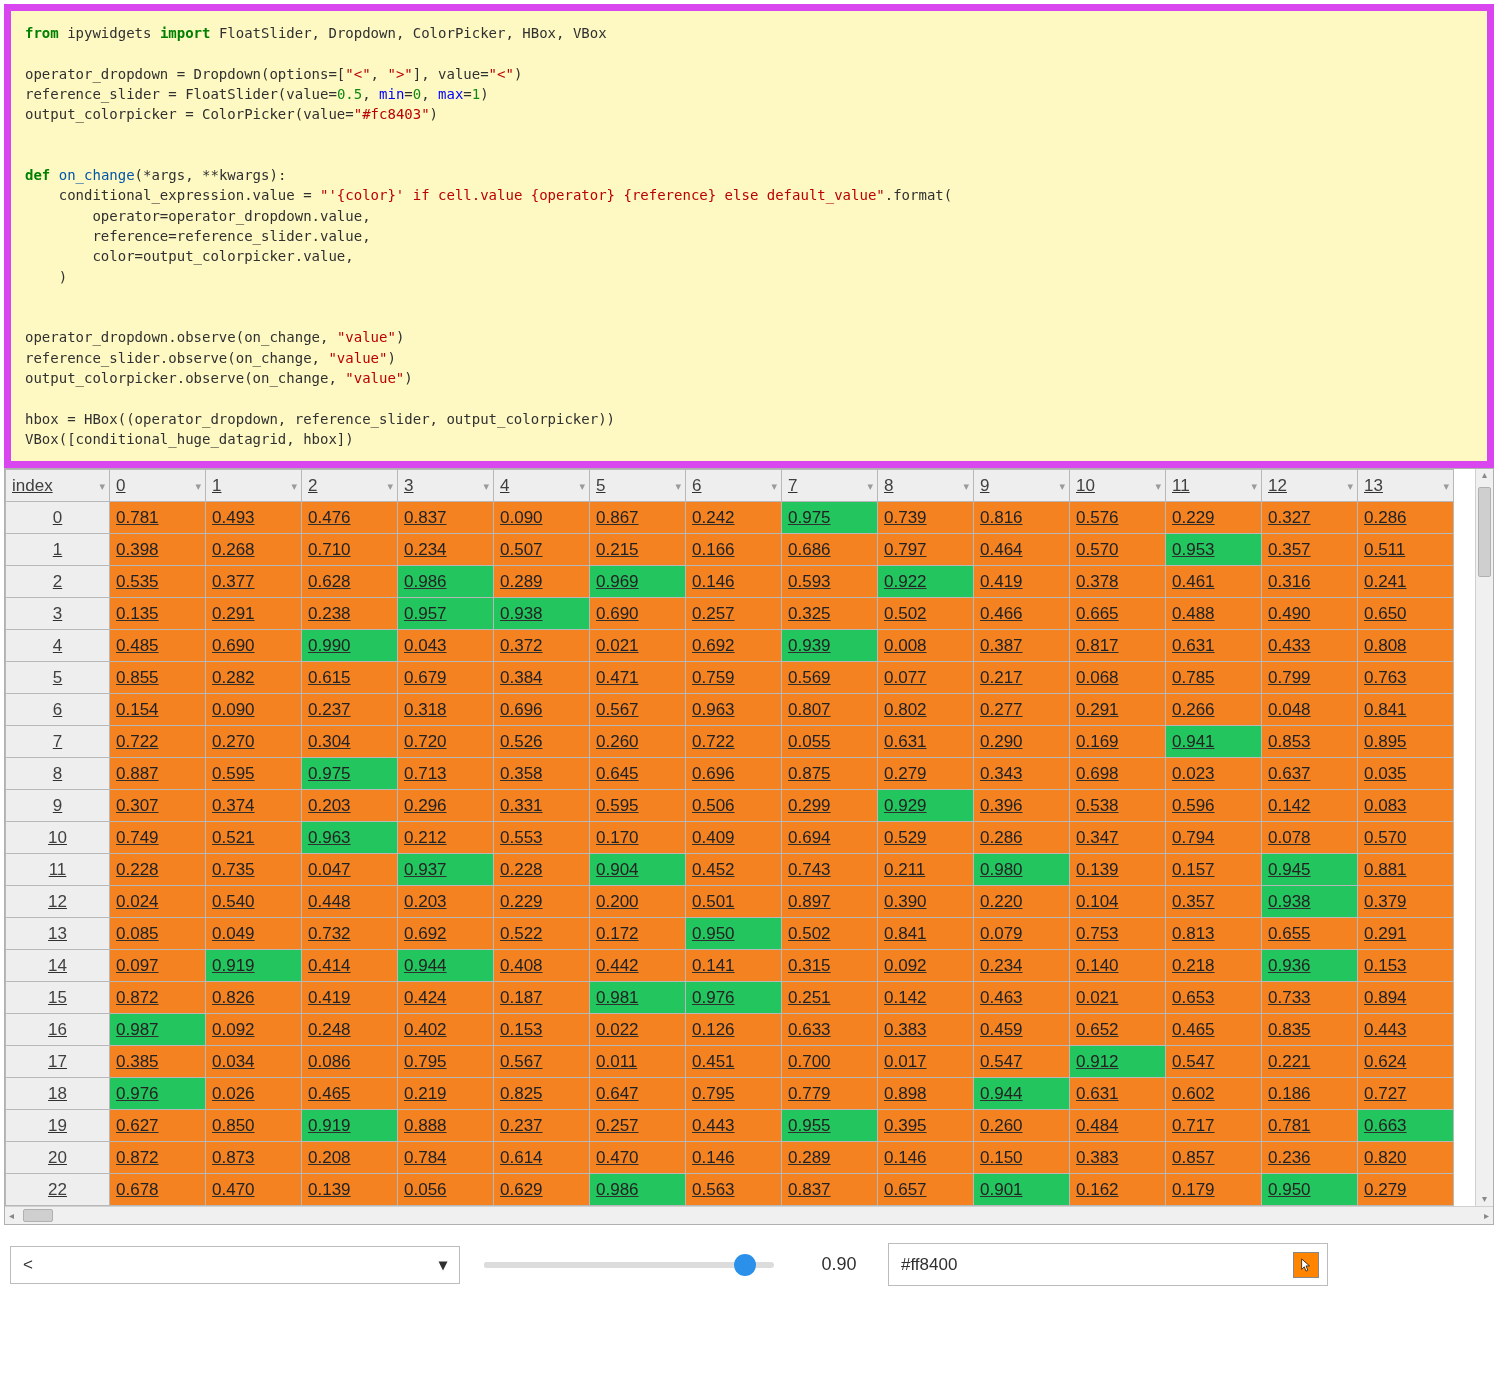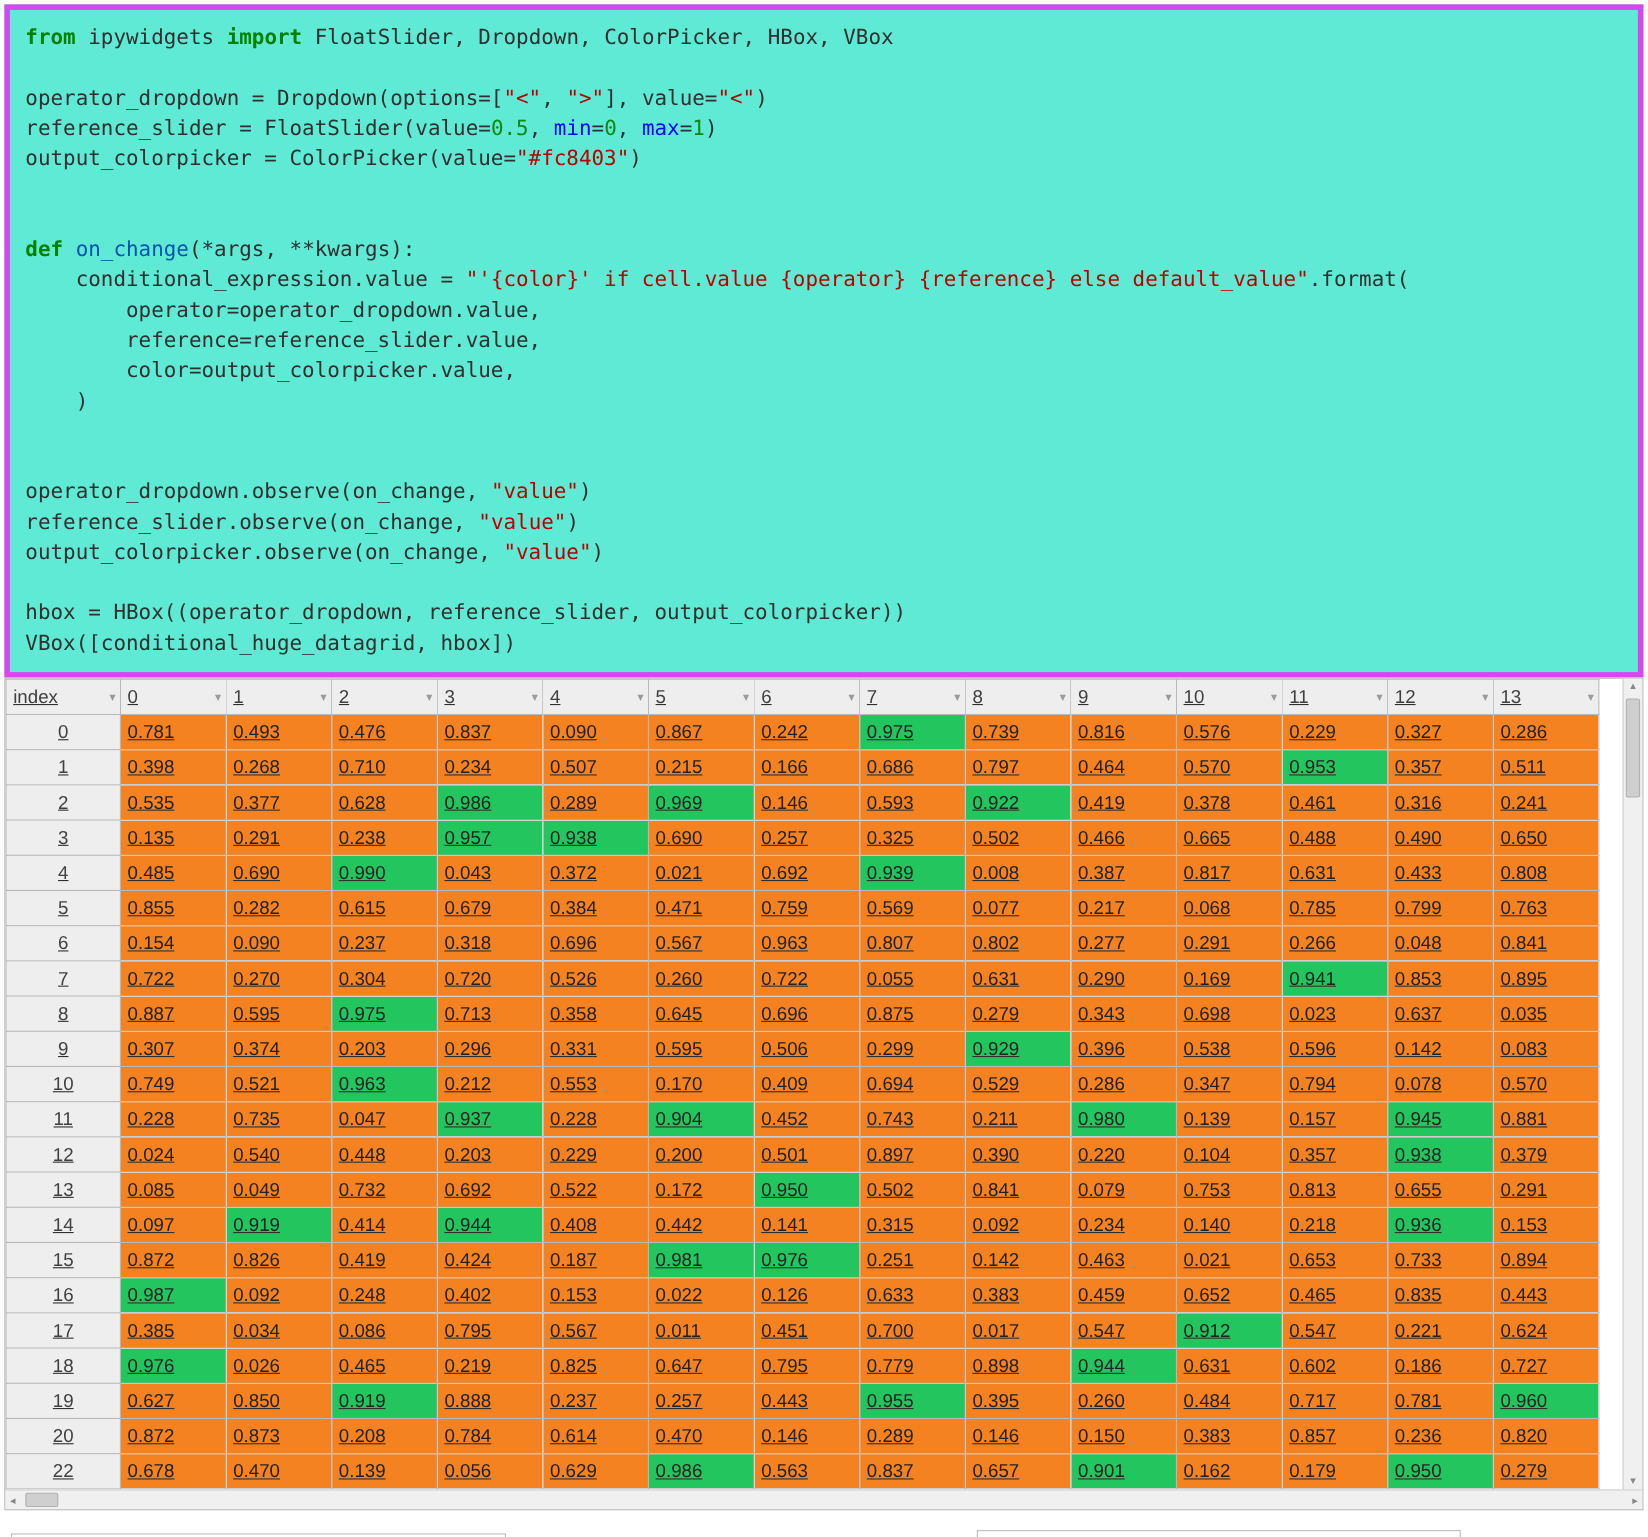--- a/index.html
+++ b/index.html
@@ -6,25 +6,25 @@
   body {
     margin: 0;
     padding: 4px;
     font-family: Arial, Helvetica, sans-serif;
     font-size: 13px;
     background: #fff;
     color: #303030;
     width: 1498px;
   }
   .code-cell {
-    background: #5eead4;
-    border: 5px solid #d946ef;
+    background: #fef9c3;
+    border: 7px solid #d946ef;
     padding: 12px 14px;
     font-family: "Consolas","Menlo","DejaVu Sans Mono",monospace;
-    font-size: 19px;
+    font-size: 14px;
     line-height: 1.45;
     white-space: pre;
     color: #303030;
     overflow-x: auto;
   }
   .kw-green { color: #008000; font-weight: bold; }
   .kw-blue  { color: #0000ff; }
   .fn-blue  { color: #0055aa; }
   .str-red  { color: #bb0000; }
   .num-green{ color: #118811; }
@@ -132,20 +132,21 @@
   }
   .dropdown .chev {
     font-size: 16px;
     font-weight: bold;
   }
   .slider-wrap {
     flex: 0 0 380px;
     display: flex;
     align-items: center;
     gap: 40px;
+    text-align: center;
   }
   .slider-track {
     flex: 1;
     height: 6px;
     background: #dcdcdc;
     border-radius: 3px;
     position: relative;
   }
   .slider-fill {
     position: absolute; left:0; top:0; bottom:0;
@@ -578,21 +579,21 @@
             <td class="hit">0.888</td>
             <td class="hit">0.237</td>
             <td class="hit">0.257</td>
             <td class="hit">0.443</td>
             <td class="miss">0.955</td>
             <td class="hit">0.395</td>
             <td class="hit">0.260</td>
             <td class="hit">0.484</td>
             <td class="hit">0.717</td>
             <td class="hit">0.781</td>
-            <td class="miss">0.960</td>
+            <td class="miss">0.663</td>
           </tr>
           <tr>
             <td class="rowhead">20</td>
             <td class="hit">0.872</td>
             <td class="hit">0.873</td>
             <td class="hit">0.208</td>
             <td class="hit">0.784</td>
             <td class="hit">0.614</td>
             <td class="hit">0.470</td>
             <td class="hit">0.146</td>

